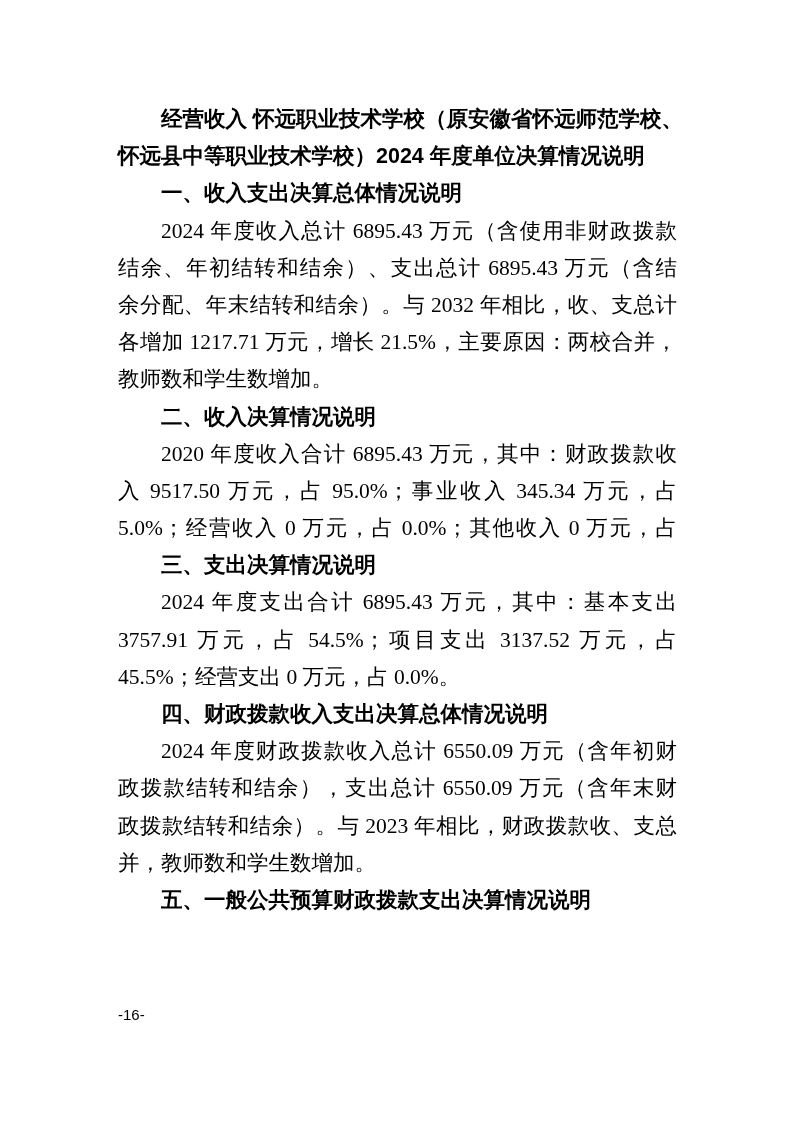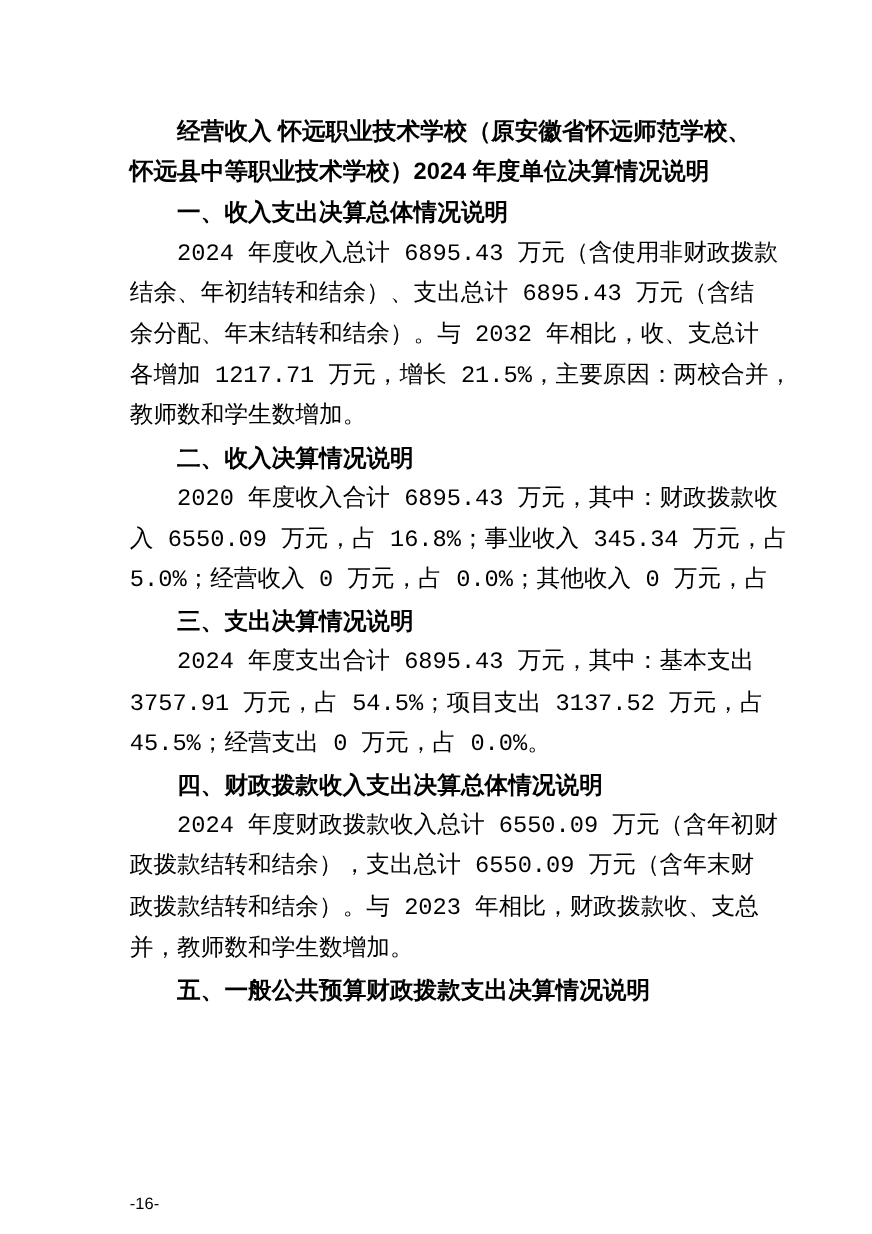--- a/index.html
+++ b/index.html
@@ -27,26 +27,26 @@
     text-justify:inter-character;
     white-space:nowrap;
   }
   .line.last { text-align-last:left; }
   .line.indent { text-indent:43px; }
   .t {
     font-family:"Liberation Sans","DejaVu Sans",sans-serif;
     font-weight:700;
   }
   .b {
-    font-family:Liberation Mono, monospace;
+    font-family:Liberation Serif, serif;
     font-weight:400;
   }
   .pagenum {
     position:absolute;
-    left:118px; top:1084px;
+    left:118px; top:1004px;
     font-family:"Liberation Sans","DejaVu Sans",sans-serif;
     font-size:15px;
     line-height:22px;
     color:#000000;
   }
 </style>
 </head>
 <body>
 
 <div class="page">
@@ -62,21 +62,21 @@
       <div class="line b indent">2024 年度收入总计 6895.43 万元（含使用非财政拨款</div>
       <div class="line b">结余、年初结转和结余）、支出总计 6895.43 万元（含结</div>
       <div class="line b">余分配、年末结转和结余）。与 2032 年相比，收、支总计</div>
       <div class="line b">各增加 1217.71 万元，增长 21.5%，主要原因：两校合并，</div>
       <div class="line b last">教师数和学生数增加。</div>
     </section>
 
     <section>
       <div class="line t indent last">二、收入决算情况说明</div>
       <div class="line b indent">2020 年度收入合计 6895.43 万元，其中：财政拨款收</div>
-      <div class="line b">入 6550.09 万元，占 16.8%；事业收入 345.34 万元，占</div>
+      <div class="line b">入 9517.50 万元，占 95.0%；事业收入 345.34 万元，占</div>
       <div class="line b">5.0%；经营收入 0 万元，占 0.0%；其他收入 0 万元，占</div>
     </section>
 
     <section>
       <div class="line t indent last">三、支出决算情况说明</div>
       <div class="line b indent">2024 年度支出合计 6895.43 万元，其中：基本支出</div>
       <div class="line b">3757.91 万元，占 54.5%；项目支出 3137.52 万元，占</div>
       <div class="line b last">45.5%；经营支出 0 万元，占 0.0%。</div>
     </section>
 

